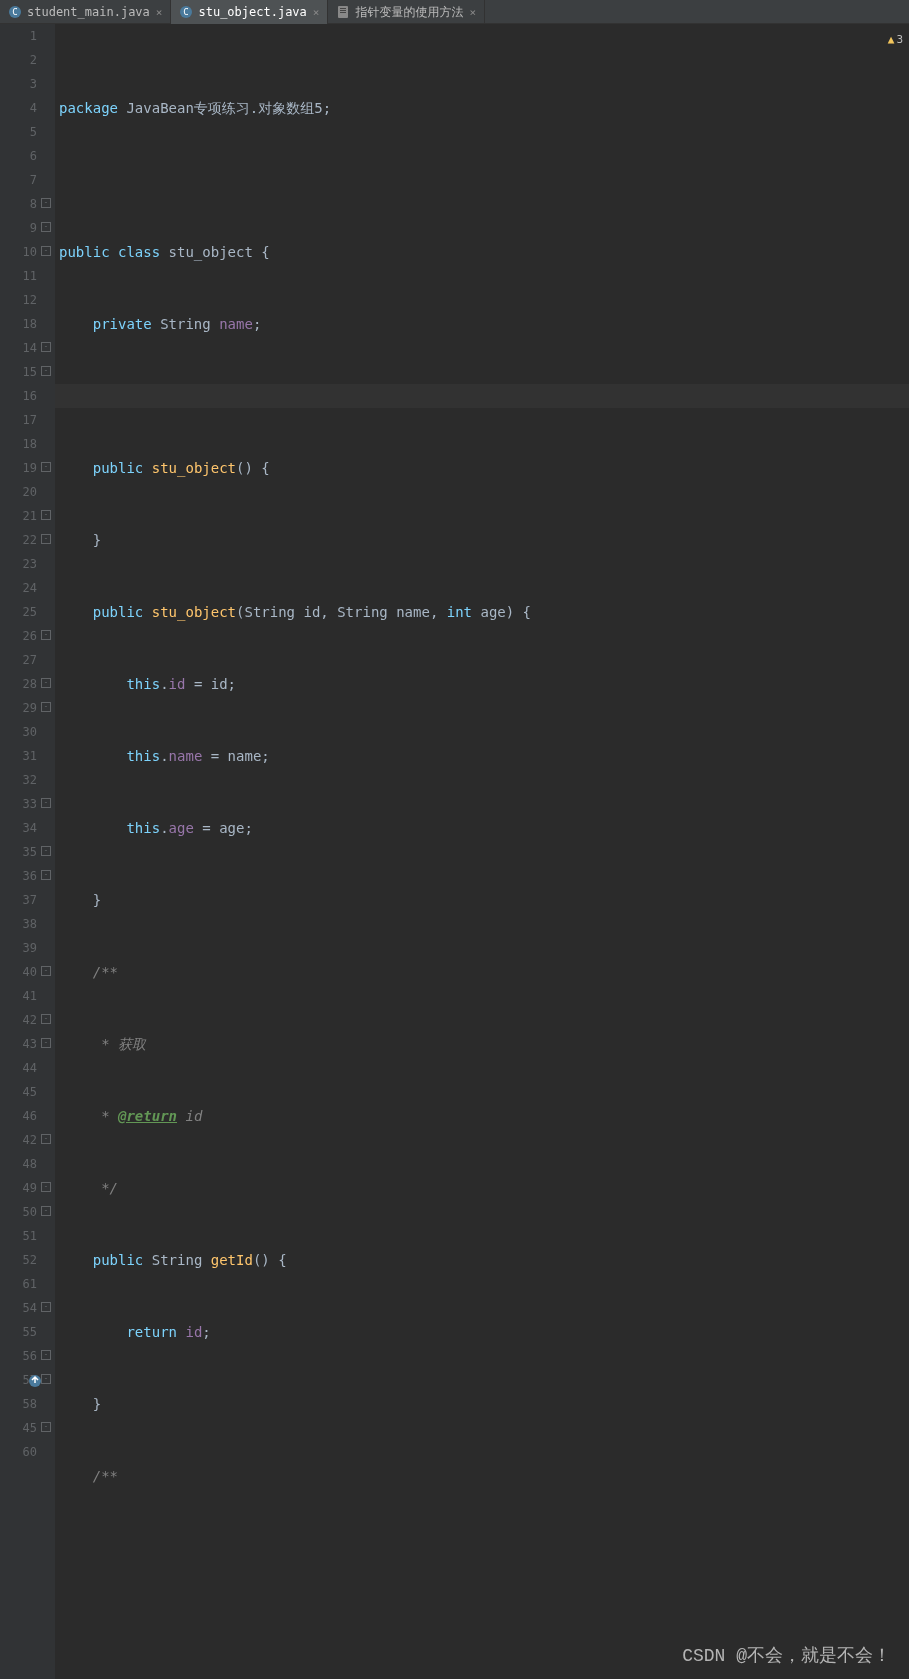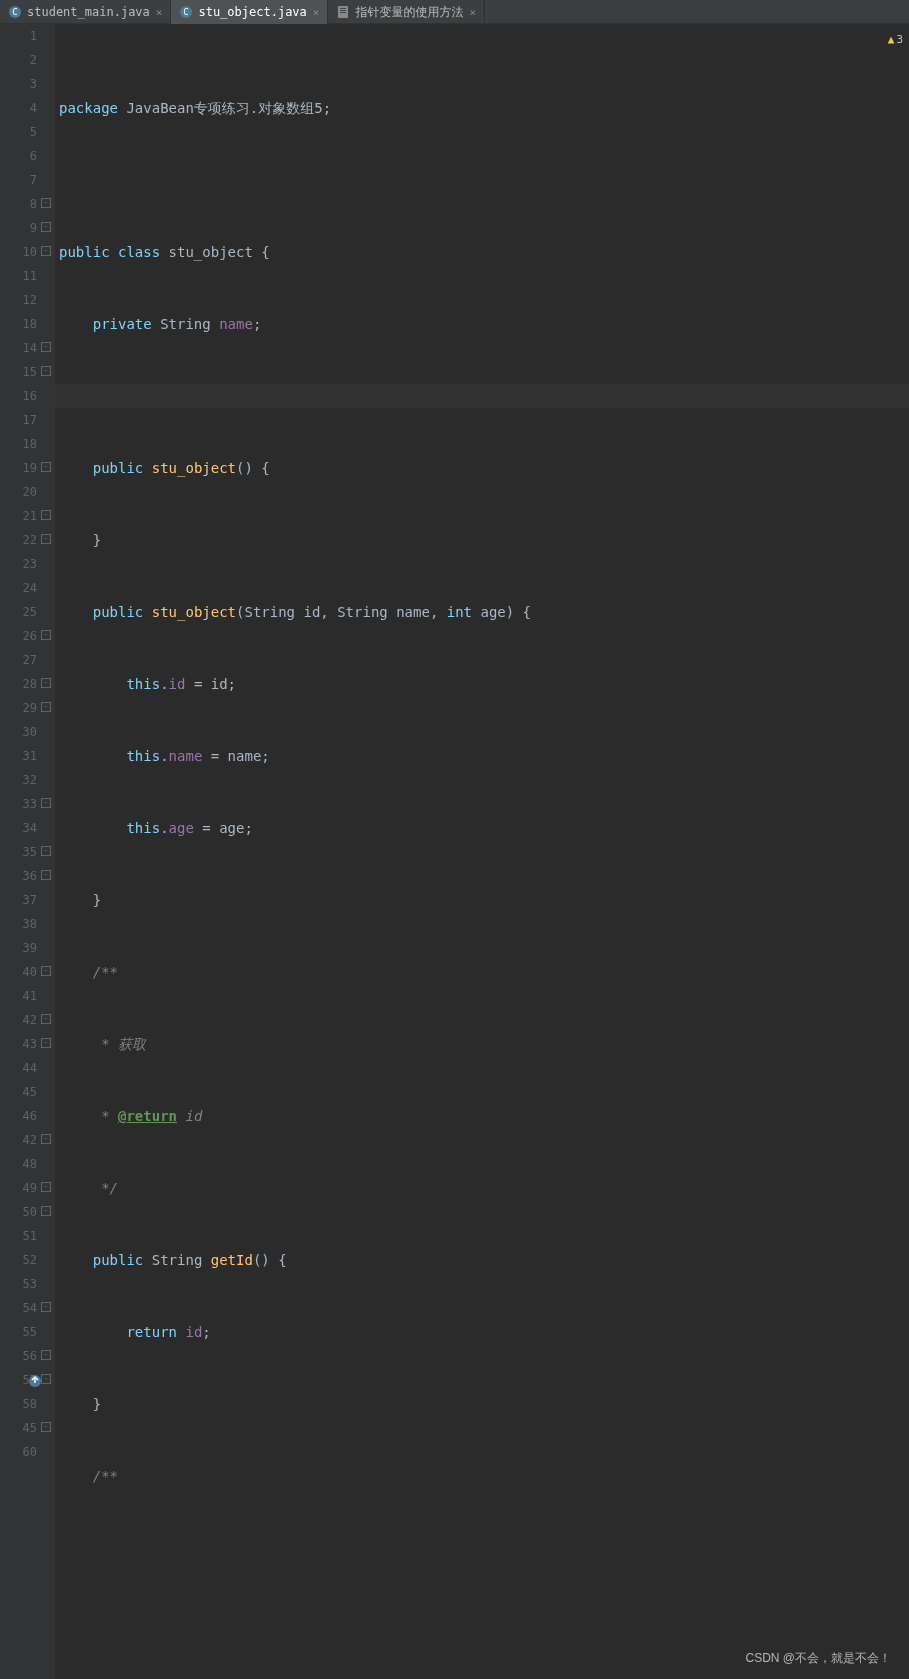--- a/index.html
+++ b/index.html
@@ -93,44 +93,44 @@
 }
 .code-line {
   height: 24px;
   padding-left: 4px;
 }
 .code-line.highlight {
   background: #323232;
 }
 .kw { color: #7dd3fc; }
 .com { color: #808080; font-style: italic; }
-.doctag { color: #629755; font-weight: bold; text-decoration: underline; }
+.doctag { color: #629755; font-style: italic; font-weight: bold; text-decoration: underline; }
 .fn { color: #ffc66d; }
 .field { color: #9876aa; }
 .warning-badge {
   position: absolute;
   top: 4px;
   right: 6px;
   display: flex;
   align-items: center;
   font-size: 11px;
   color: #bbbbbb;
 }
 .warn-icon {
   color: #f2c55c;
   margin-right: 2px;
 }
 .watermark {
   position: absolute;
   bottom: 12px;
   right: 18px;
   color: #cccccc;
-  font-size: 12px;
+  font-size: 18px;
   opacity: 0.85;
-  font-family: Liberation Sans, sans-serif;
+  font-family: Liberation Mono, monospace;
 }
 </style>
 </head>
 <body>
 
 <div class="tabs">
   <div class="tab">
     <span class="tab-icon">
         <svg width="14" height="14">
           <circle cx="7" cy="7" r="6" fill="#4a7a9c"></circle>
@@ -211,21 +211,21 @@
     <div class="gutter-line"><span>43</span><span class="fold-marker">-</span></div>
     <div class="gutter-line">44</div>
     <div class="gutter-line">45</div>
     <div class="gutter-line">46</div>
     <div class="gutter-line"><span>42</span><span class="fold-marker">-</span></div>
     <div class="gutter-line">48</div>
     <div class="gutter-line"><span>49</span><span class="fold-marker">-</span></div>
     <div class="gutter-line"><span>50</span><span class="fold-marker">-</span></div>
     <div class="gutter-line">51</div>
     <div class="gutter-line">52</div>
-    <div class="gutter-line">53</div>
+    <div class="gutter-line">61</div>
     <div class="gutter-line"><span>54</span><span class="fold-marker">-</span></div>
     <div class="gutter-line">55</div>
     <div class="gutter-line"><span>56</span><span class="fold-marker">-</span></div>
     <div class="gutter-line"><span>57</span><span class="override-icon"><svg width="14" height="14">
             <circle cx="7" cy="7" r="6" fill="#4a7a9c"></circle>
             <path d="M7 3 L7 9 M4 6 L7 3 L10 6" stroke="#fff" stroke-width="1.5" fill="none"></path>
           </svg></span><span class="fold-marker">-</span></div>
     <div class="gutter-line">58</div>
     <div class="gutter-line"><span>45</span><span class="fold-marker">-</span></div>
     <div class="gutter-line">60</div>

